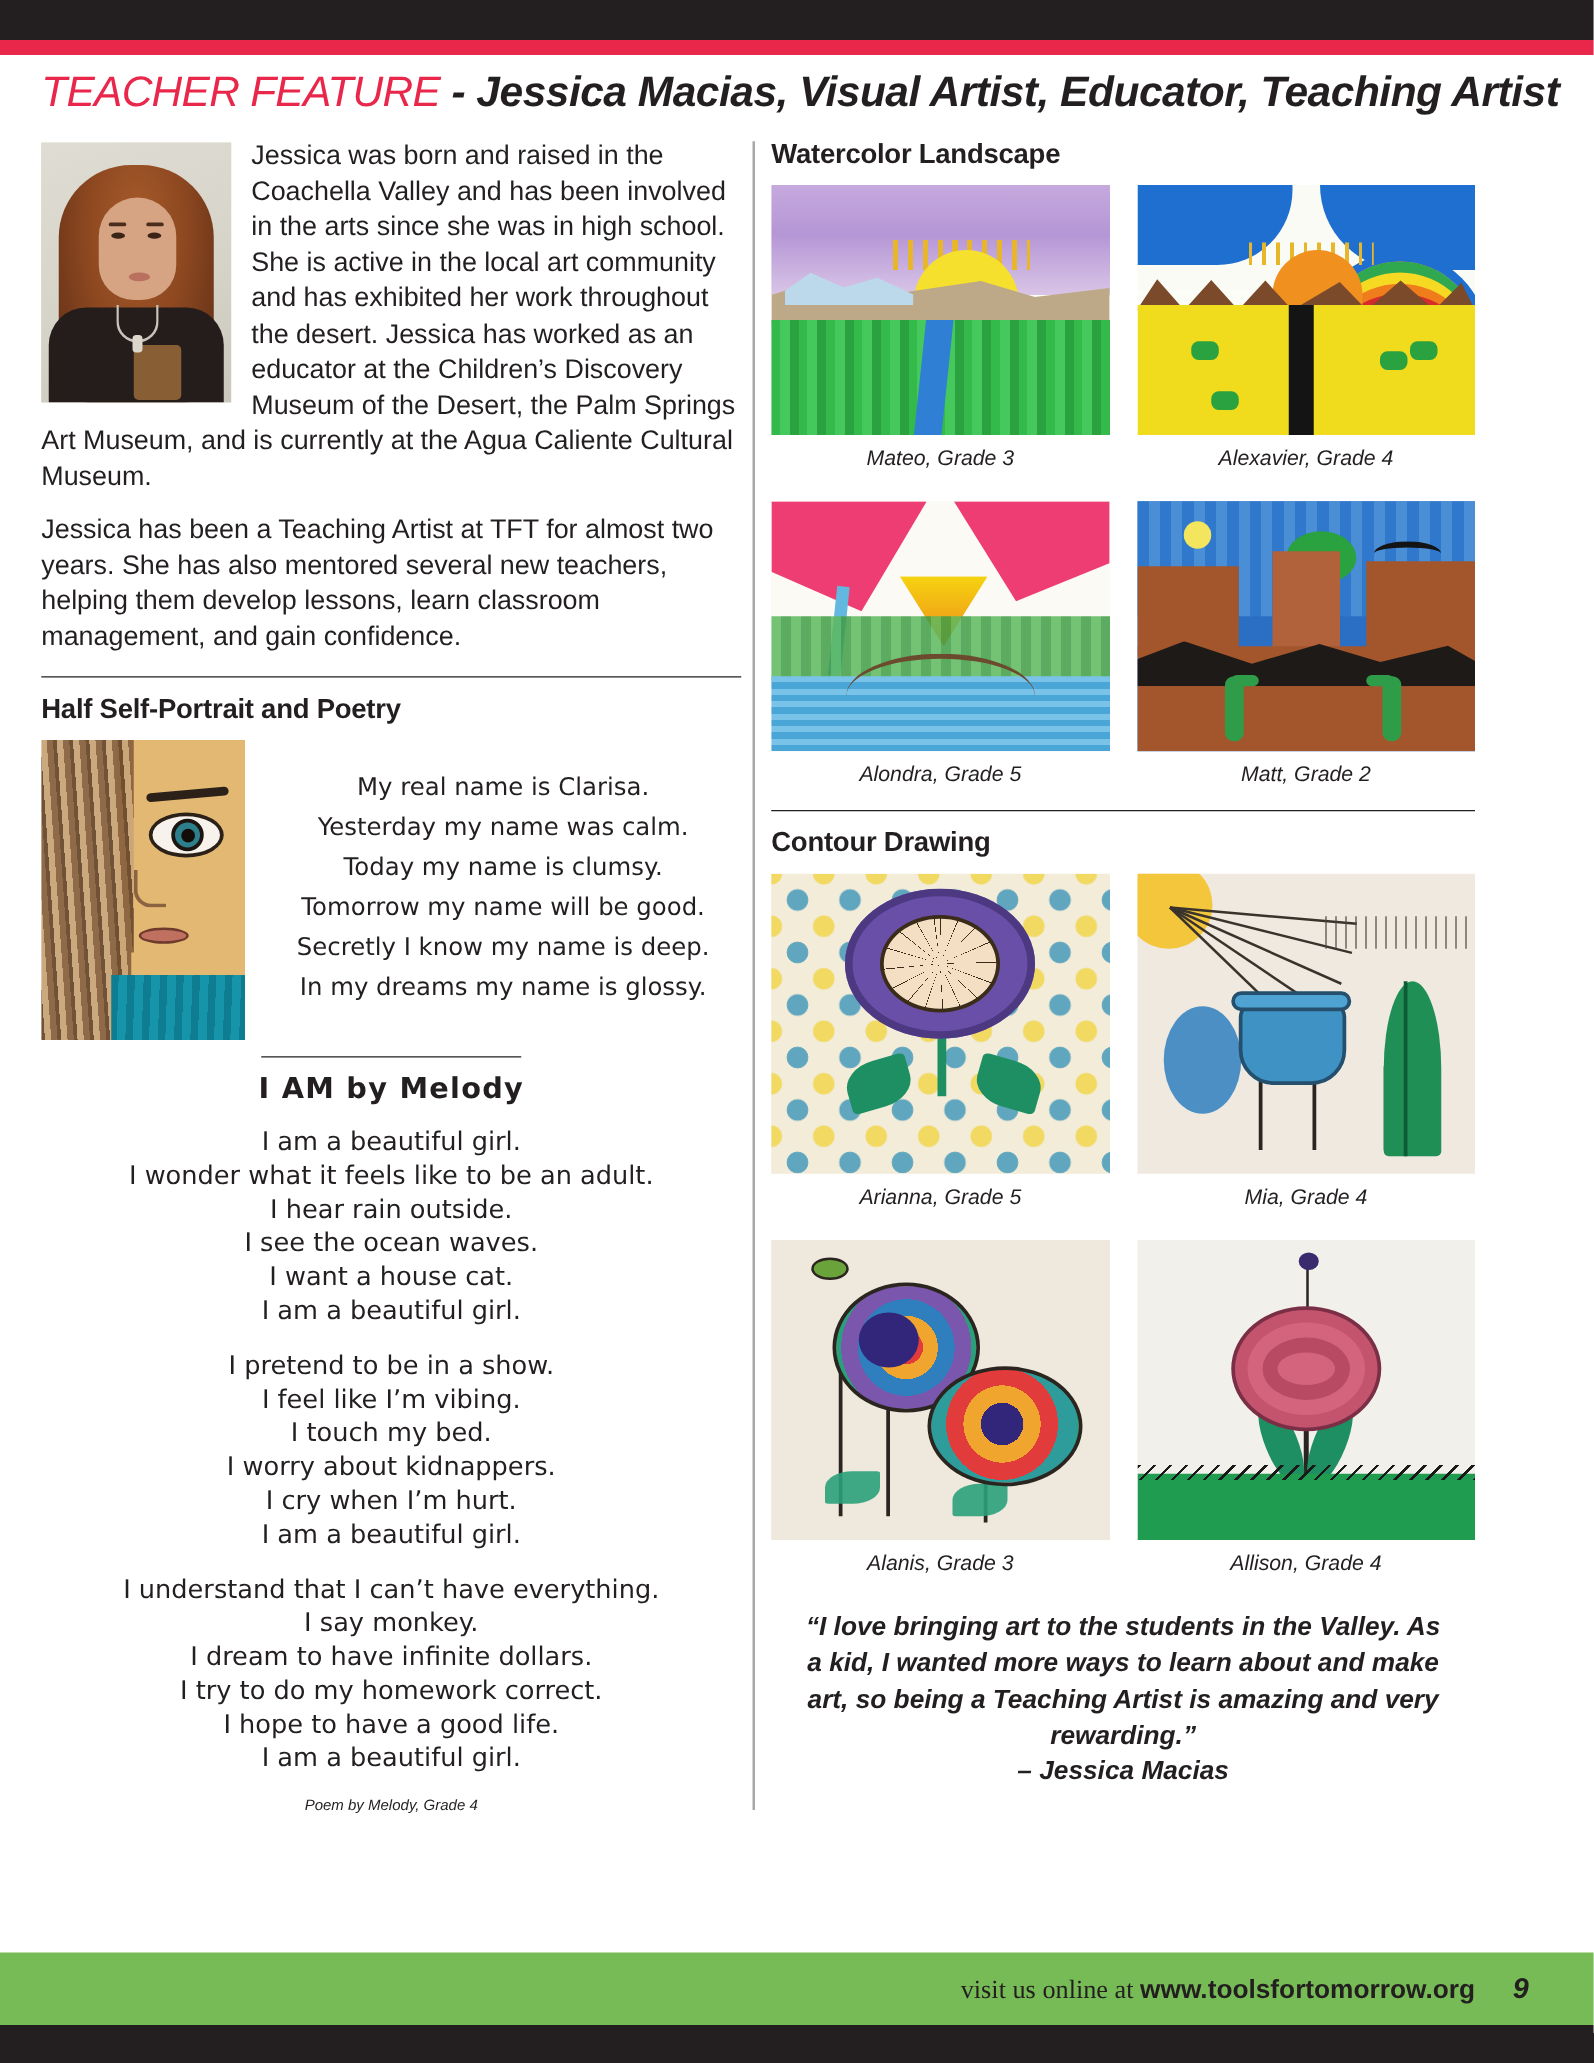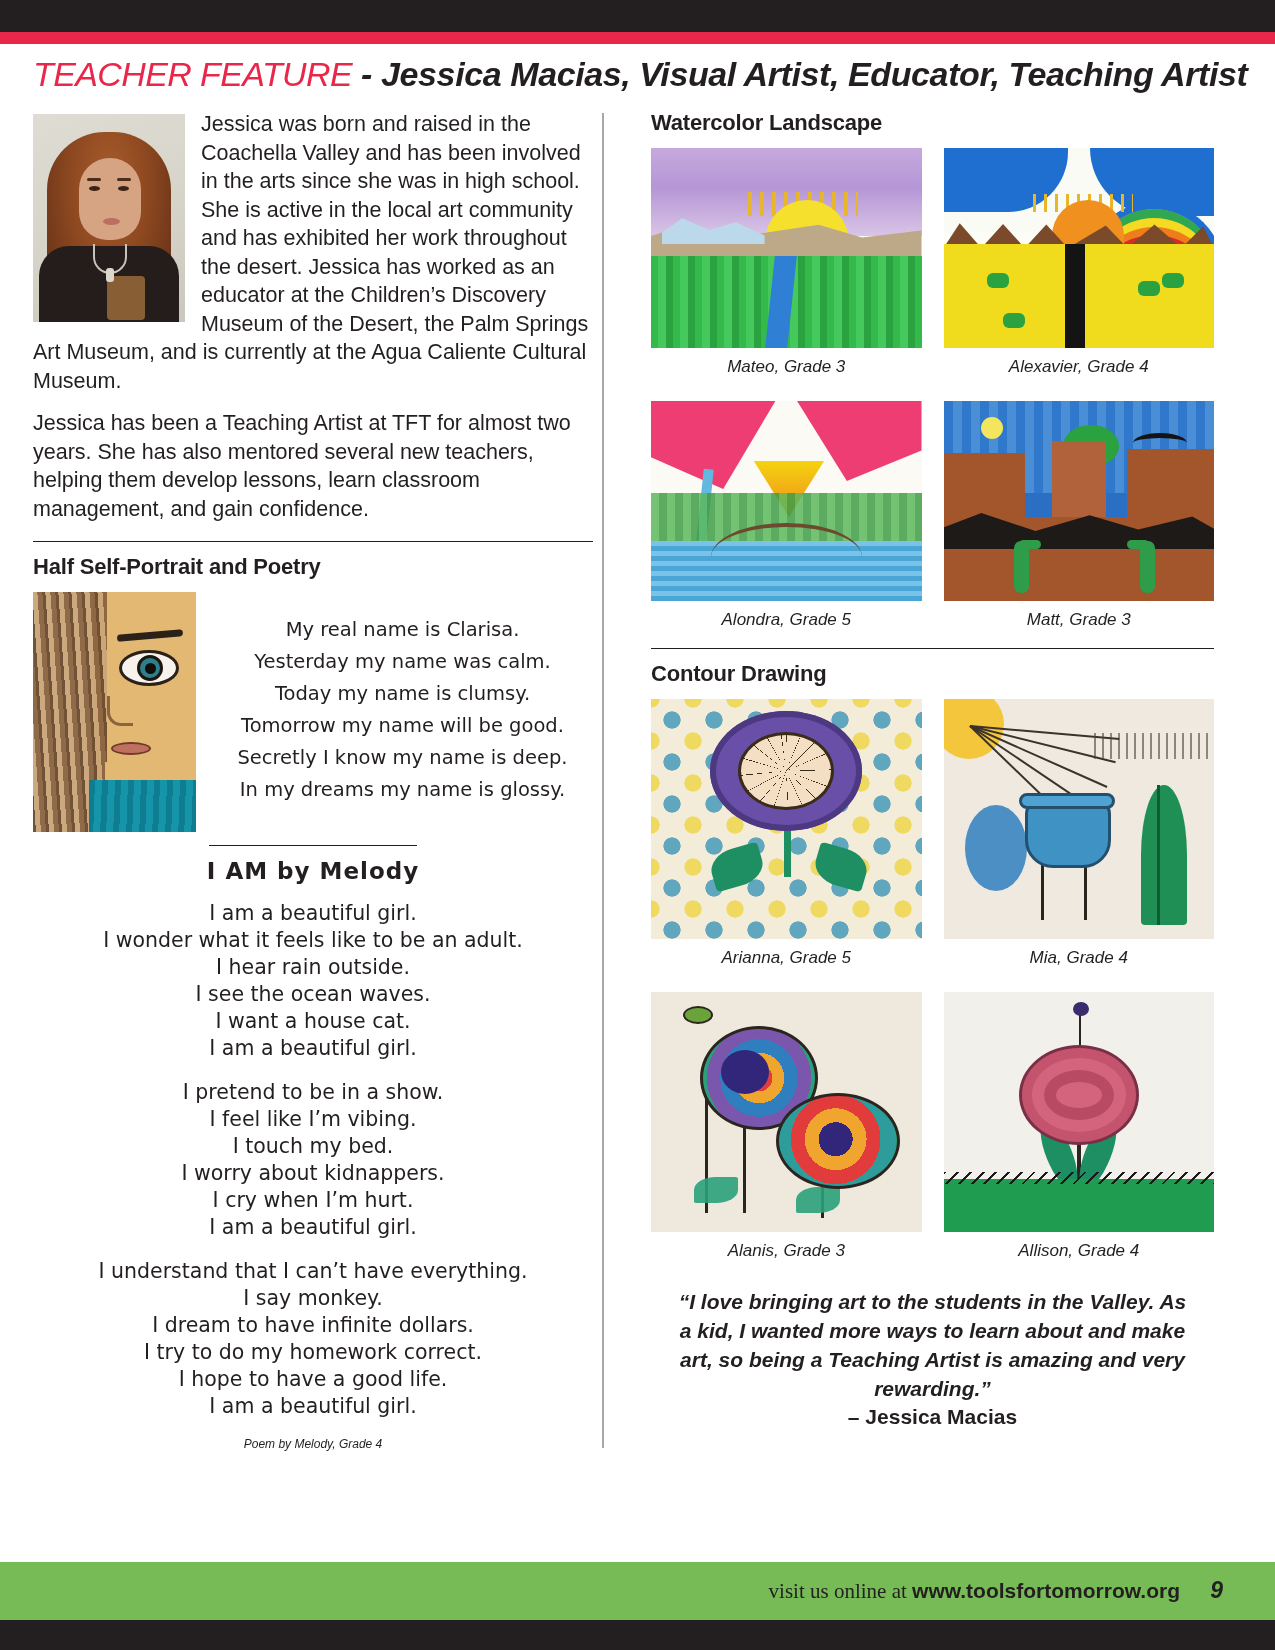--- a/index.html
+++ b/index.html
@@ -21,21 +21,21 @@
   .headline {
     position:absolute; left:33px; top:54px; width:1190px;
     font-size:34px; line-height:40px; font-weight:bold; font-style:italic;
     white-space:nowrap; letter-spacing:-0.4px;
   }
   .headline .hl-red { color:#e8274b; font-weight:normal; font-style:italic; letter-spacing:-0.6px; }
   .headline .hl-dark { color:#231f20; }
 
   
   .col-left  { position:absolute; left:33px;  top:110px; width:560px; }
-  .col-right { position:absolute; left:617px; top:110px; width:563px;margin-left:34px; }
+  .col-right { position:absolute; left:617px; top:110px; width:563px; }
   .col-divider { position:absolute; left:602px; top:113px; width:2px; height:1335px; background:#a6a8ab; }
 
   
   .bio { font-size:21.5px; line-height:28.5px; color:#231f20; }
   .bio p { margin-bottom:14px; }
   .portrait-jessica {
     float:left; width:152px; height:208px; margin:4px 16px 4px 0;
     background:#ded9d2; position:relative; overflow:hidden;
   }
   
@@ -248,21 +248,21 @@
   .c4b .vl2 { right:38%; top:52%; transform:rotate(22deg); }
   .c4b .bud { position:absolute; left:48%; top:4%; width:16px; height:14px; background:#3a2a6e; border-radius:50%; }
   .c4b .budstem { position:absolute; left:50%; top:8%; width:2px; height:16%; background:#2b2520; }
   .c4b .grass { position:absolute; left:0; bottom:0; width:100%; height:22%; background:#1f9c4f; }
   .c4b .zig { position:absolute; left:0; bottom:20%; width:100%; height:12px;
     background:repeating-linear-gradient(135deg,#1a1a1a 0 2px,transparent 2px 9px); }
 
   
   .quote { text-align:center; font-size:21px; line-height:29px; font-weight:bold; font-style:italic;
     color:#231f20; margin-top:26px; padding:0 22px; }
-  .quote-author { text-align:center; font-size:21px; font-weight:bold; margin-top:2px; }
+  .quote-author { text-align:center; font-size:21px; font-weight:bold; font-style:italic; margin-top:2px; }
 
   
   .footer-bar { position:absolute; left:0; bottom:30px; width:1275px; height:58px; background:#76bb55; }
   .footer-dark { position:absolute; left:0; bottom:0; width:1275px; height:30px; background:#231f20; }
   .footer-text { position:absolute; right:95px; bottom:46px; font-size:21px;
     font-family:"Liberation Serif", serif; color:#231f20; }
   .footer-text b { font-family:"Liberation Sans", sans-serif; font-weight:bold; }
   .footer-page { position:absolute; right:52px; bottom:46px; font-size:23px; font-weight:bold;
     font-style:italic; color:#231f20; }
 </style>
@@ -426,21 +426,21 @@
         <div class="mesa-l"></div>
           <div class="mesa-r"></div>
           <div class="mesa-c"></div>
         <div class="ground"></div>
           <div class="darkrock"></div>
         <div class="cactus c1"></div>
           <div class="cactus c2"></div>
         <div class="carm a1"></div>
           <div class="carm a2"></div>
       </div>
-      <div class="art-cap">Matt, Grade 3</div>
+      <div class="art-cap">Matt, Grade 2</div>
     </div>
   </div>
 
   <hr class="hr-section">
 
   <div class="sec-head">Contour Drawing</div>
 
   <div class="art-grid">
     <div class="art-cell">
       <div class="art-frame tall c1b">

